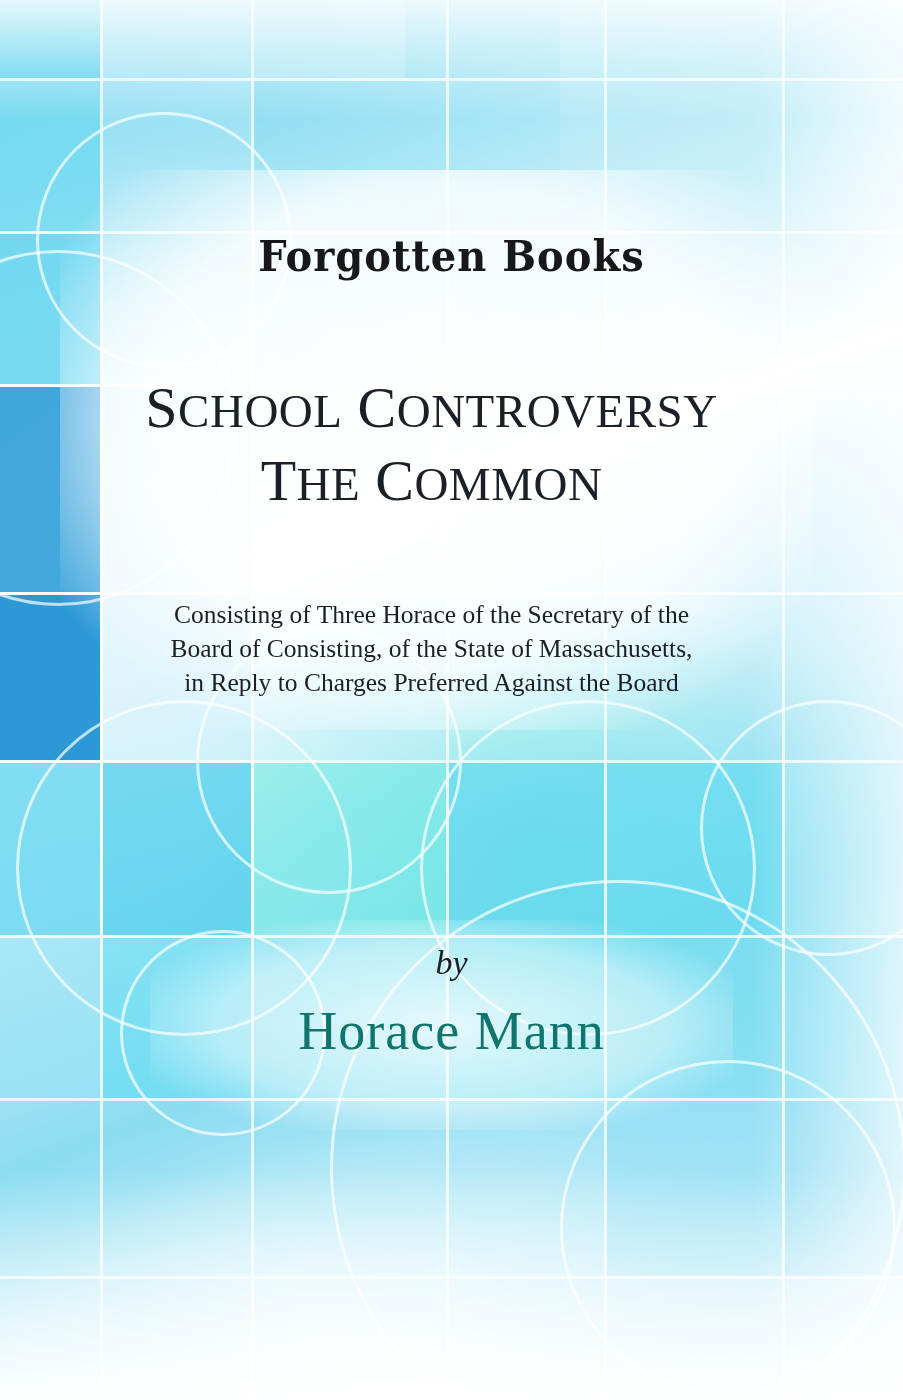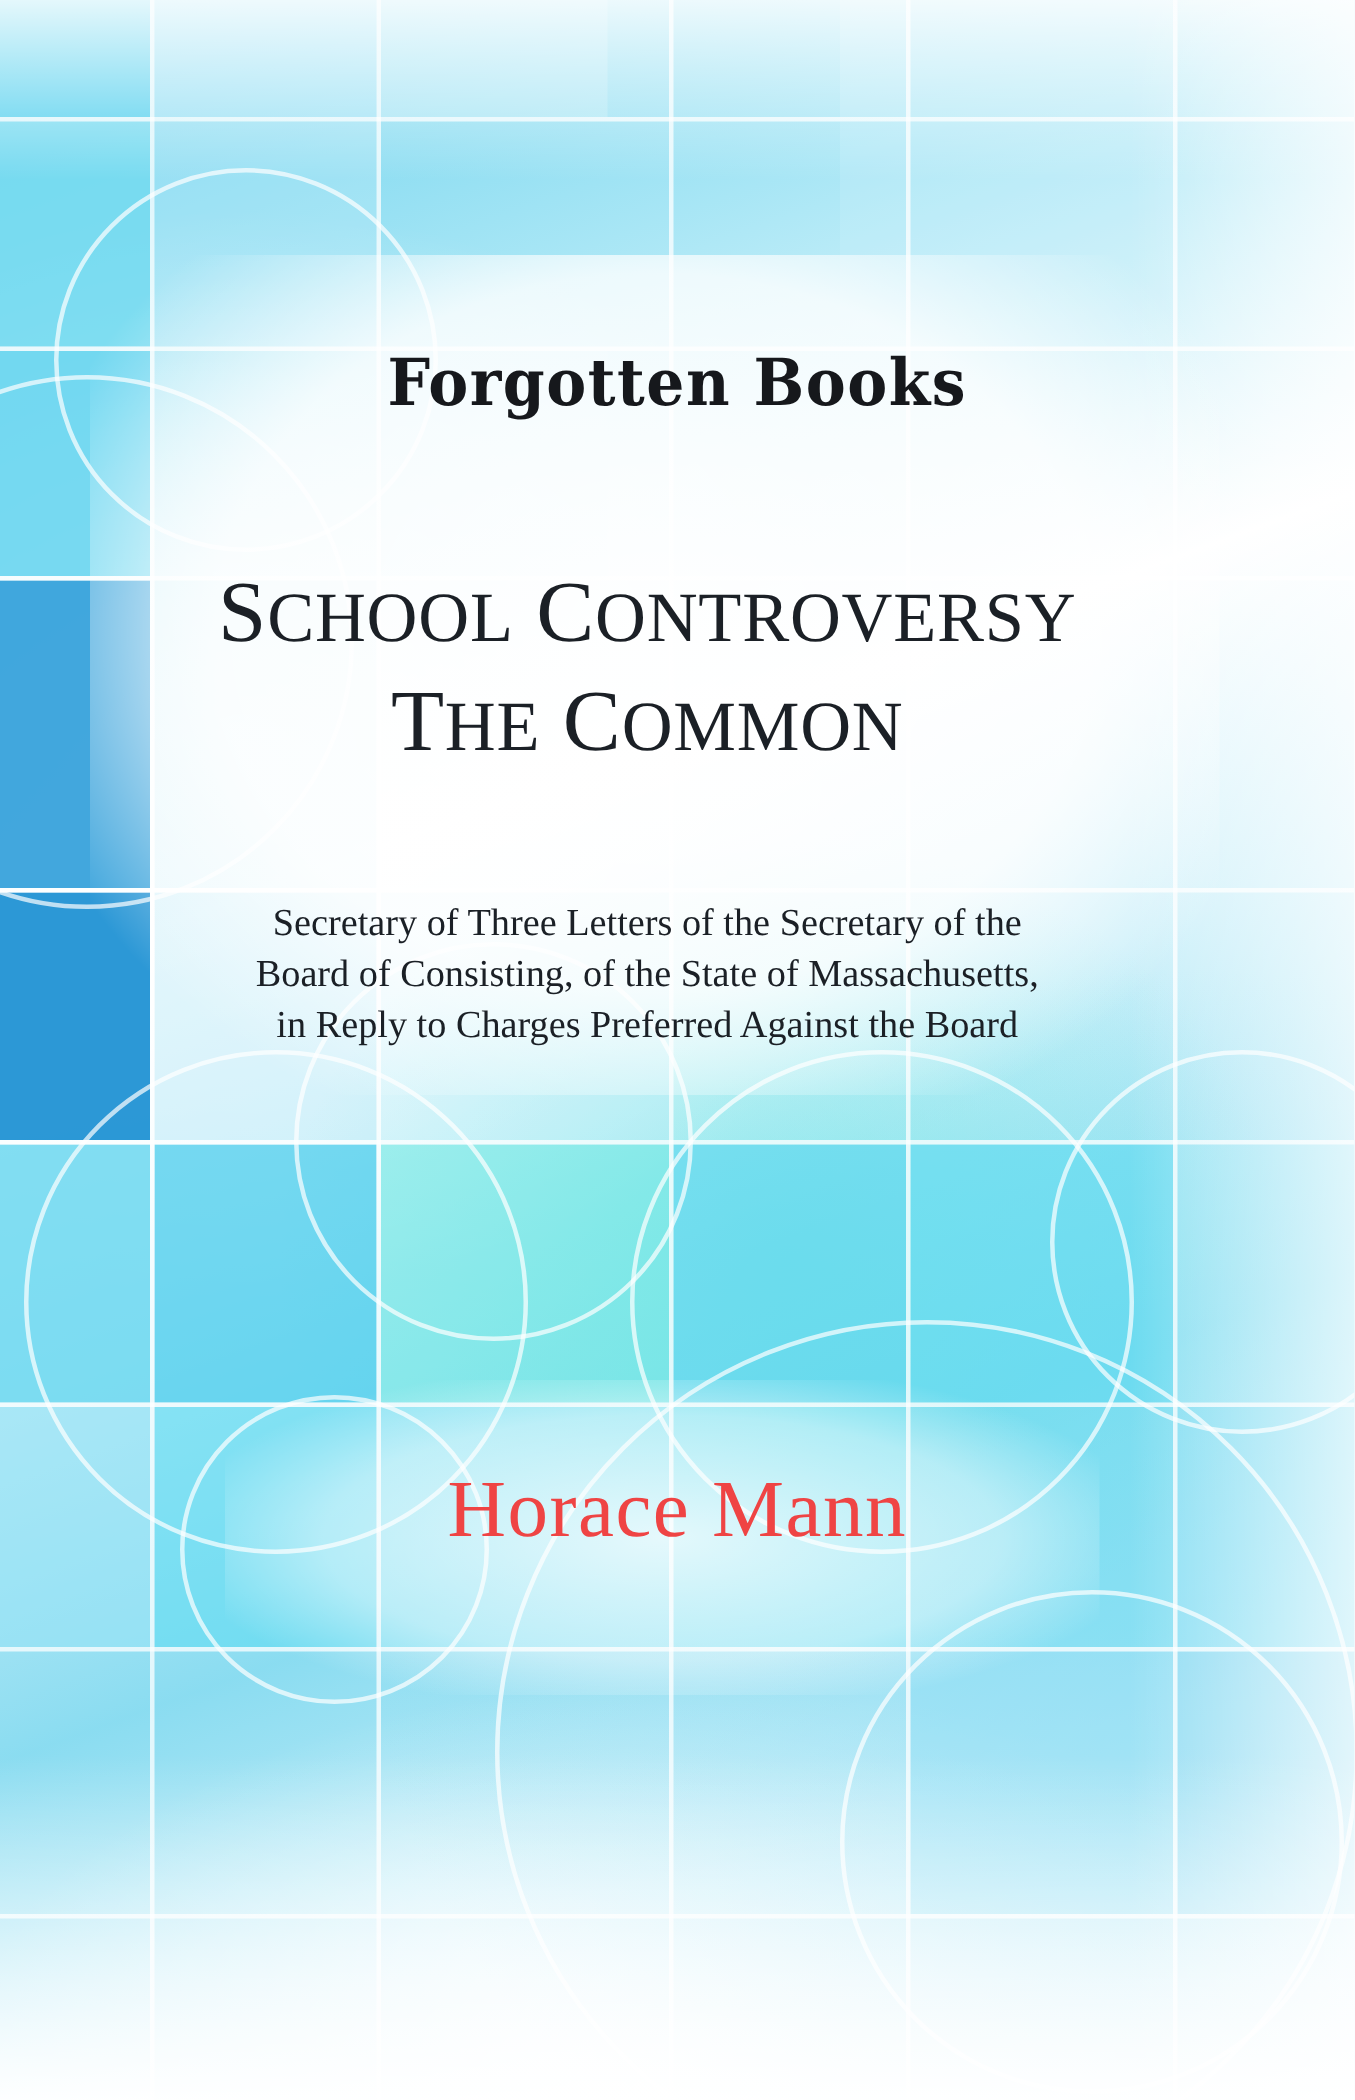--- a/index.html
+++ b/index.html
@@ -161,27 +161,27 @@
     left: 0;
     right: 0;
     text-align: center;
     font-family: "Liberation Serif", serif;
     font-style: italic;
     font-size: 34px;
     color: #1b2026;
   }
   .author {
     position: absolute;
-    top: 975px;
+    top: 1000px;
     left: 0;
     right: 0;
     text-align: center;
     font-family: "Liberation Serif", serif;
     font-size: 54px;
-    color: #ef4444;
+    color: #0f766e;
     letter-spacing: 1px;
   }
 </style>
 </head>
 <body>
 
 <div class="cover">
 
   <div class="bg-layer">
     <div class="wash-a"></div>
@@ -259,21 +259,22 @@
     <div class="publisher">
       <span class="pub-inner">Forgotten  Books</span>
     </div>
 
     <div class="title">
       <span class="ln"><span>S</span><span class="sc">CHOOL</span> <span>C</span><span class="sc">ONTROVERSY</span></span>
       <span class="ln"><span>T</span><span class="sc">HE</span> <span>C</span><span class="sc">OMMON</span></span>
     </div>
 
     <div class="subtitle">
-      <span class="sln">Secretary of Three Letters of the Secretary of the</span>
+      <span class="sln">Consisting of Three Horace of the Secretary of the</span>
       <span class="sln">Board of Consisting, of the State of Massachusetts,</span>
       <span class="sln">in Reply to Charges Preferred Against the Board</span>
     </div>
 
+    <div class="byword">by</div>
     <div class="author">Horace Mann</div>
 
   </div>
 </div>
 
 </body></html>

